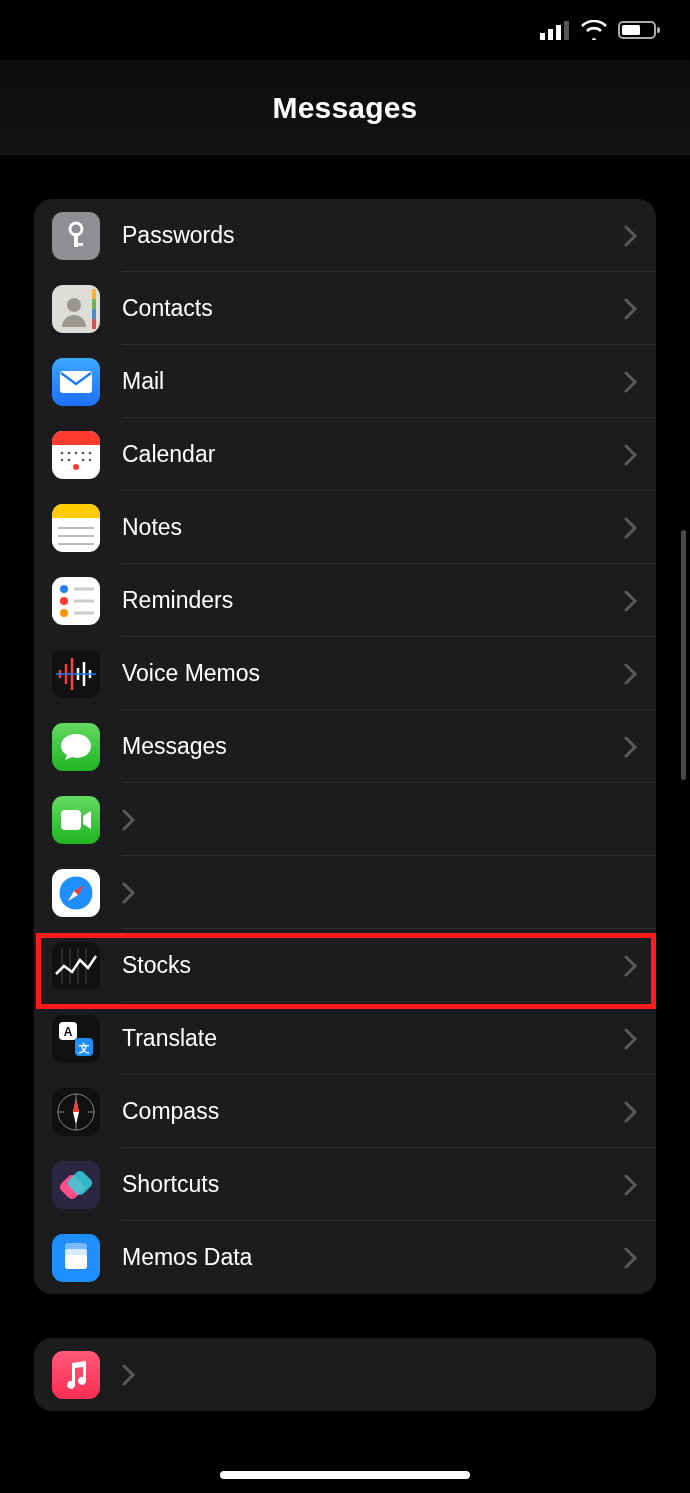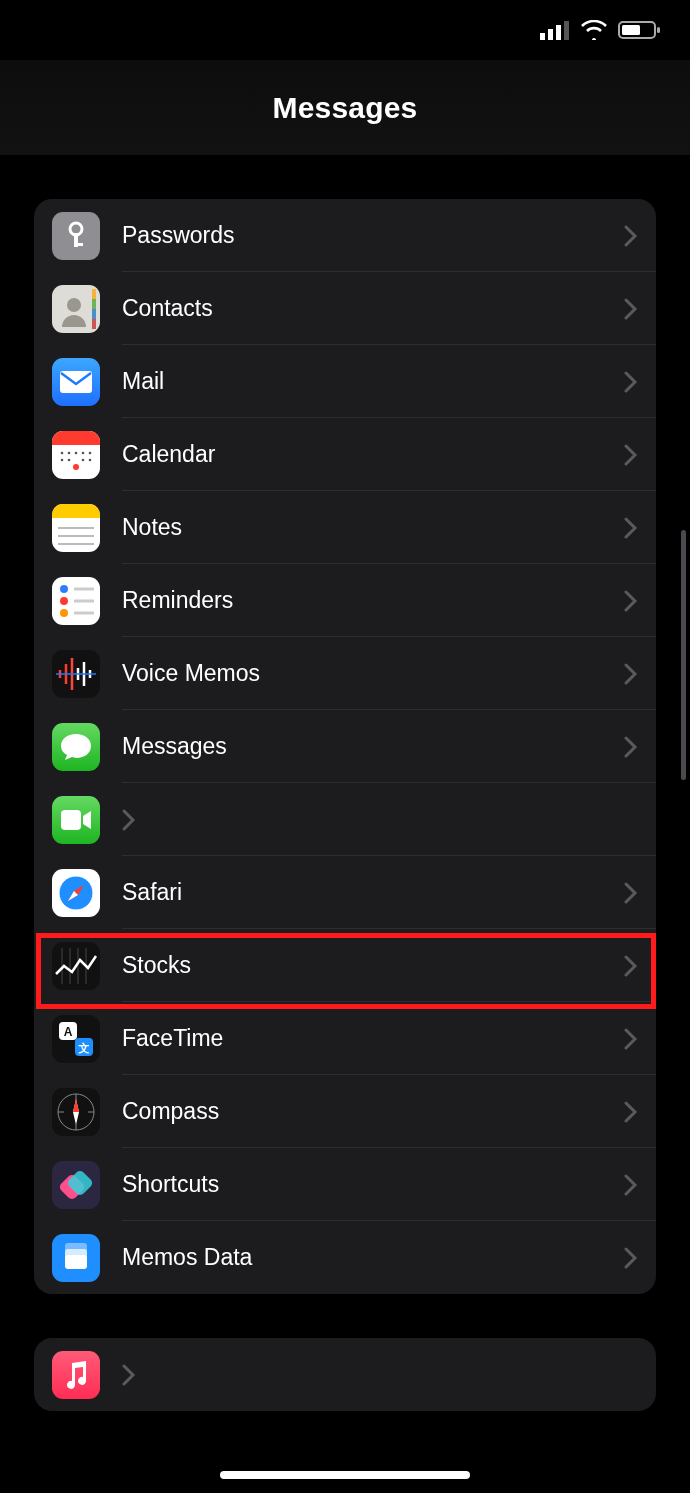--- a/index.html
+++ b/index.html
@@ -277,21 +277,20 @@
 
     <div class="row">
       <div class="icon-wrap" style="background:#fff">
         <svg width="40" height="40" viewBox="0 0 40 40">
             <circle cx="20" cy="20" r="17" fill="#1f8fff"></circle>
             <circle cx="20" cy="20" r="17" fill="none" stroke="#fff" stroke-width="1"></circle>
             <path d="M28 12 L22 22 L12 28 L18 18 Z" fill="#ff3b30"></path>
             <path d="M18 18 L22 22 L12 28 Z" fill="#fff"></path>
           </svg>
       </div>
-      <div class="row-label">Safari</div>
       <svg class="chevron" width="14" height="22" viewBox="0 0 14 22">
           <path d="M2 2 L11 11 L2 20" stroke="currentColor" stroke-width="3" fill="none" stroke-linecap="round"></path>
         </svg>
     </div>
 
     <div class="row">
       <div class="icon-wrap" style="background:#111">
         <svg width="48" height="48" viewBox="0 0 48 48">
             <g stroke="#444" stroke-width="1">
               <line x1="10" y1="6" x2="10" y2="42"></line>
@@ -310,21 +309,21 @@
 
     <div class="row">
       <div class="icon-wrap" style="background:#111">
         <svg width="40" height="40" viewBox="0 0 40 40">
             <rect x="3" y="3" width="18" height="18" rx="4" fill="#fff"></rect>
             <text x="12" y="17" font-size="12" text-anchor="middle" fill="#111" font-weight="700">A</text>
             <rect x="19" y="19" width="18" height="18" rx="4" fill="#1f8fff"></rect>
             <text x="28" y="33" font-size="11" text-anchor="middle" fill="#fff" font-weight="700">文</text>
           </svg>
       </div>
-      <div class="row-label">FaceTime</div>
+      <div class="row-label">Translate</div>
       <svg class="chevron" width="14" height="22" viewBox="0 0 14 22">
           <path d="M2 2 L11 11 L2 20" stroke="currentColor" stroke-width="3" fill="none" stroke-linecap="round"></path>
         </svg>
     </div>
 
     <div class="row">
       <div class="icon-wrap" style="background:#111">
         <svg width="42" height="42" viewBox="0 0 42 42">
             <circle cx="21" cy="21" r="18" fill="none" stroke="#888" stroke-width="1"></circle>
             <g stroke="#888" stroke-width="1">

